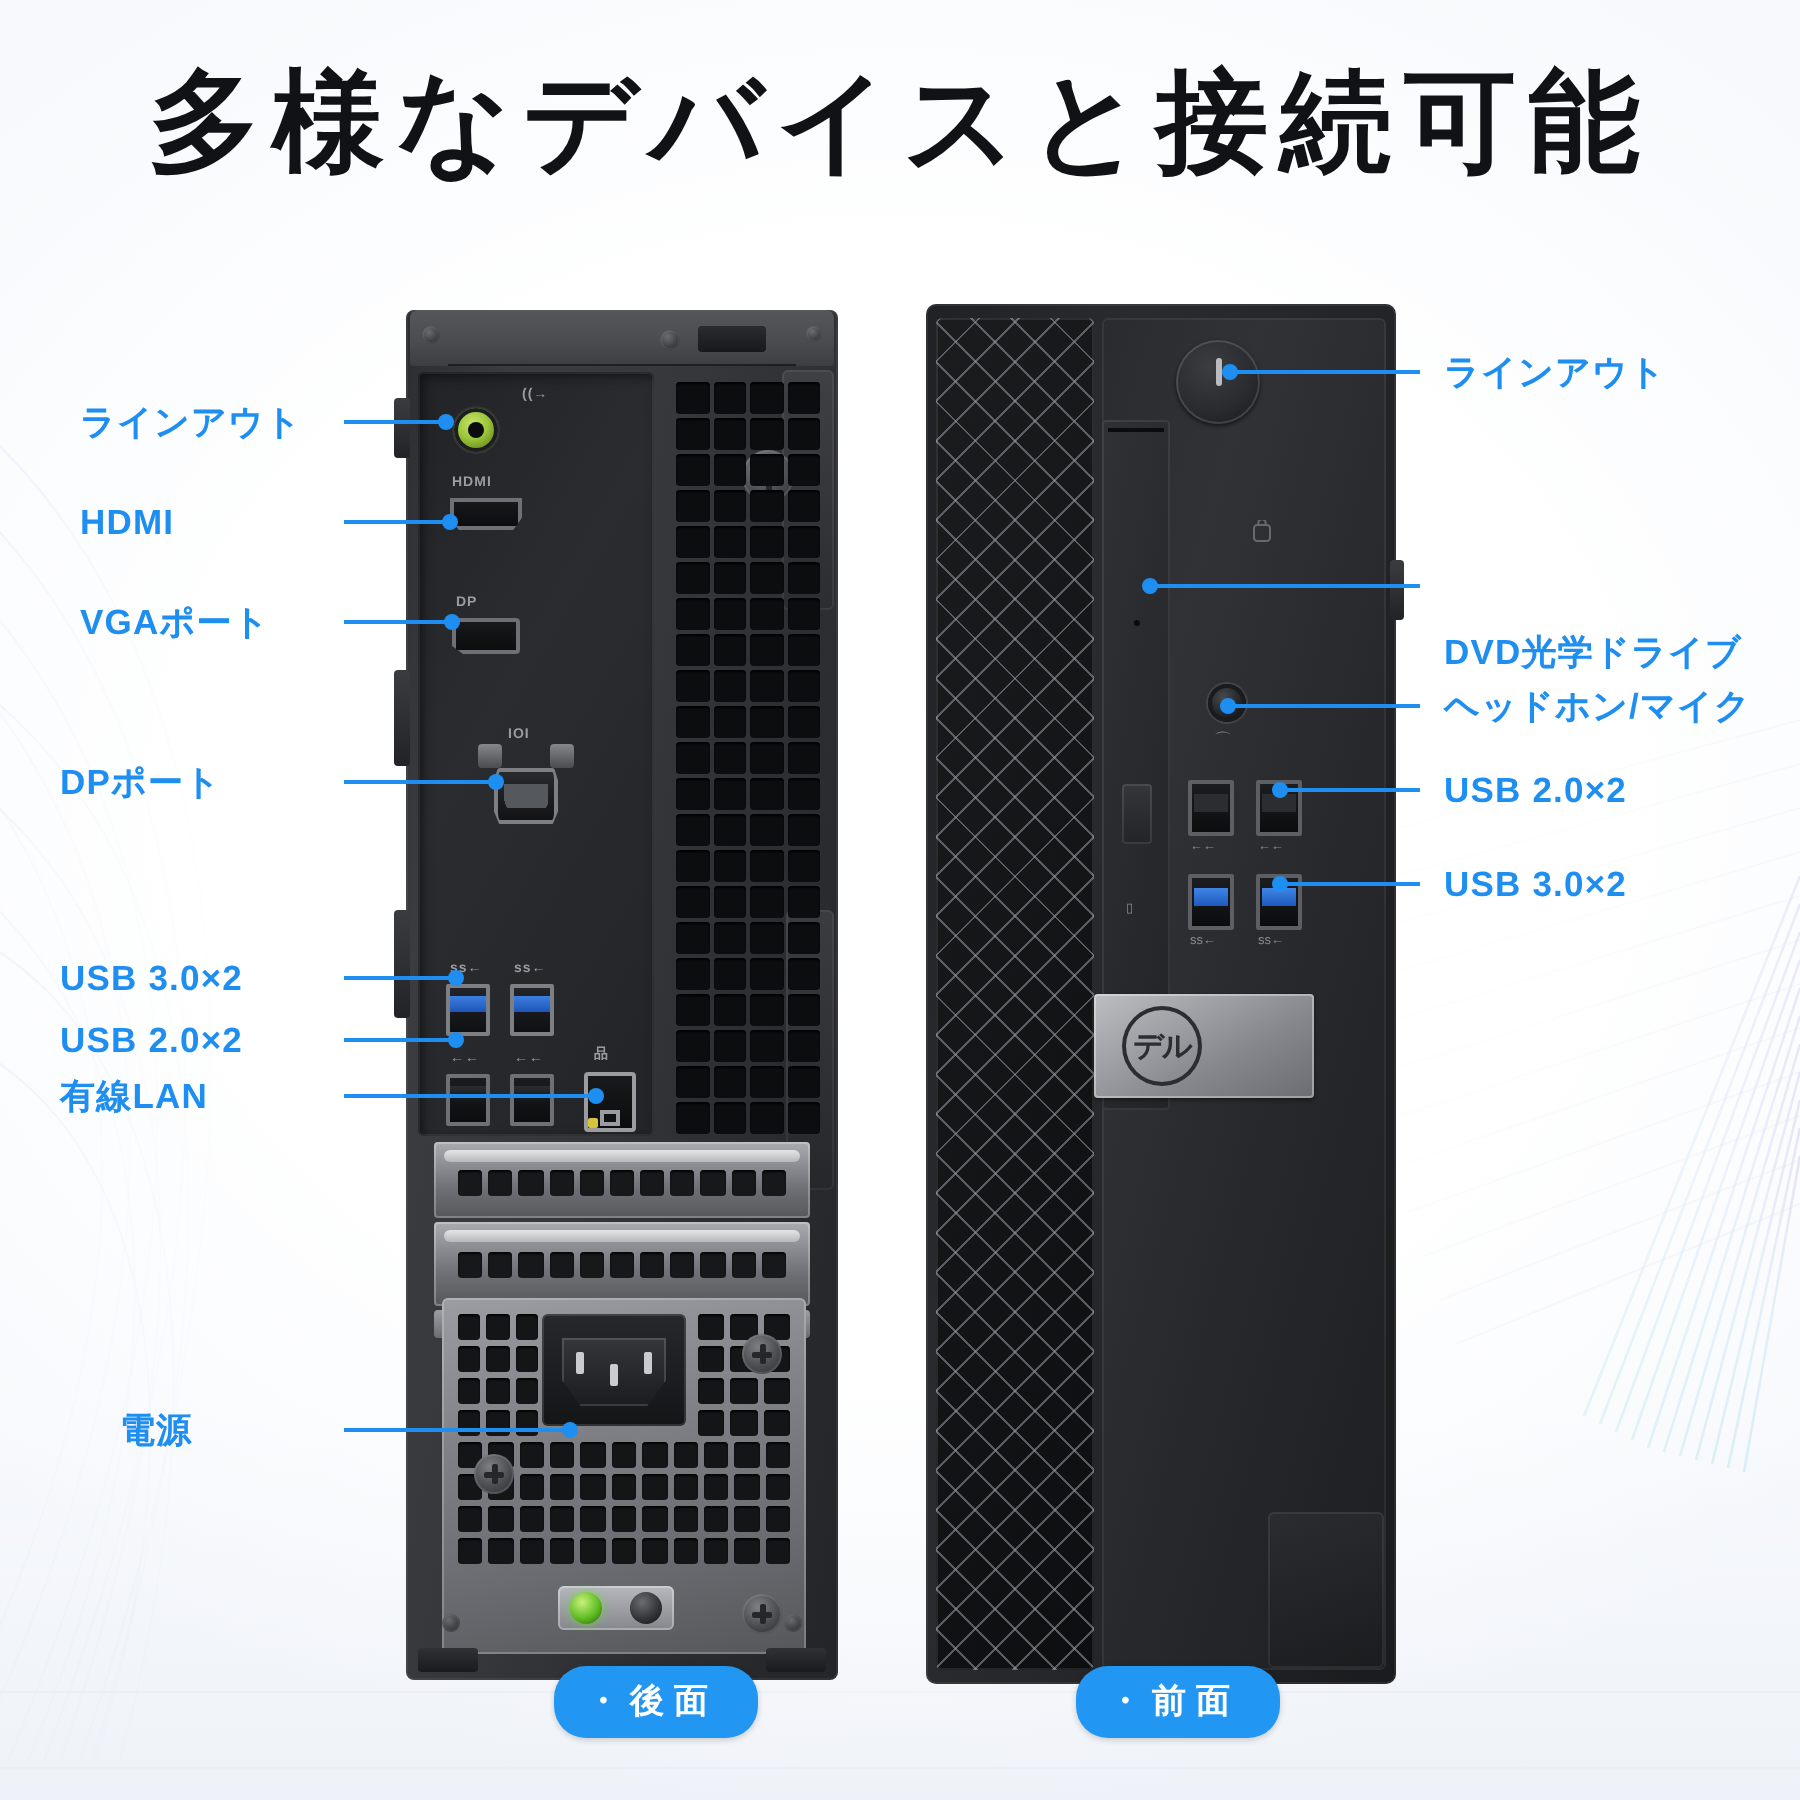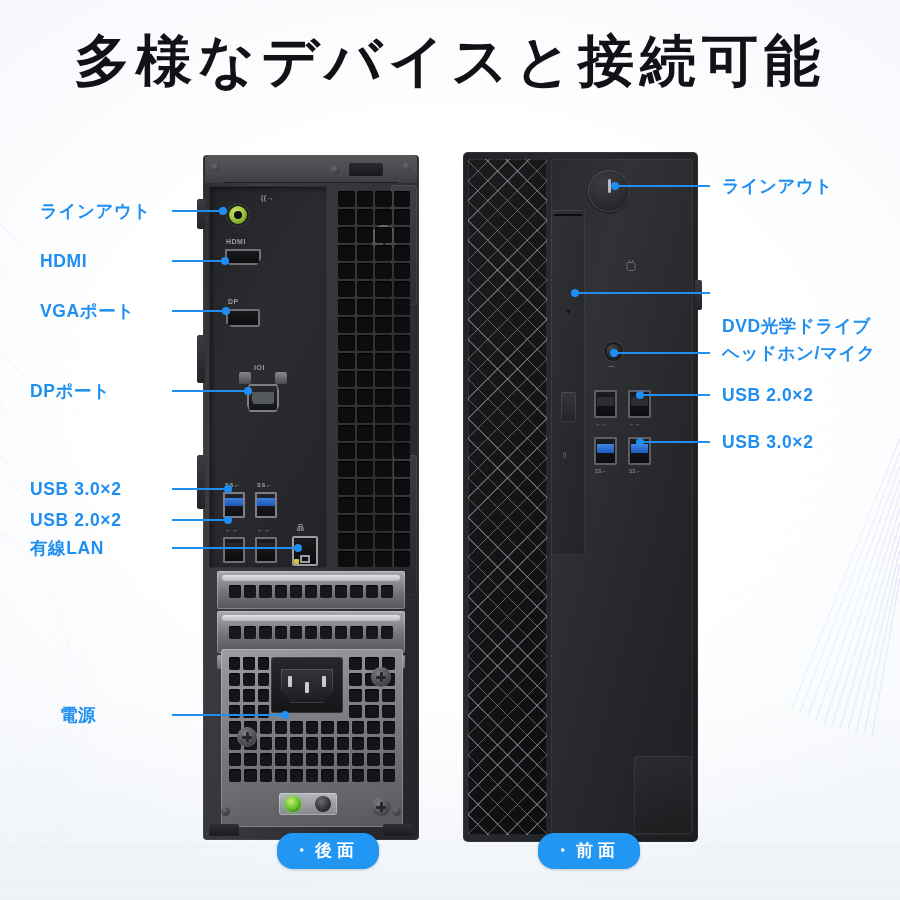--- a/index.html
+++ b/index.html
@@ -724,20 +724,23 @@
 
     <div class="fusb u3" style="left:131px;top:285px;">
         <i></i>
       </div>
     <div class="fusb u3" style="left:165px;top:285px;">
         <i></i>
       </div>
     <div class="fglyph" style="left:132px;top:316px;">ss←</div>
     <div class="fglyph" style="left:166px;top:316px;">ss←</div>
 
+    <div class="dellplate">
+      <div class="dellcircle">デル</div>
+    </div>
 
     <div class="front-bottomtab"></div>
   </div>
 
   <div class="lbl r" style="left:40px;top:203px;width:125px;">ラインアウト</div>
   <div class="lead toright" style="left:172px;top:210px;width:53px;">
       <span class="dot"></span>
     </div>
 
   <div class="lbl r" style="left:40px;top:253px;width:125px;">HDMI</div>

